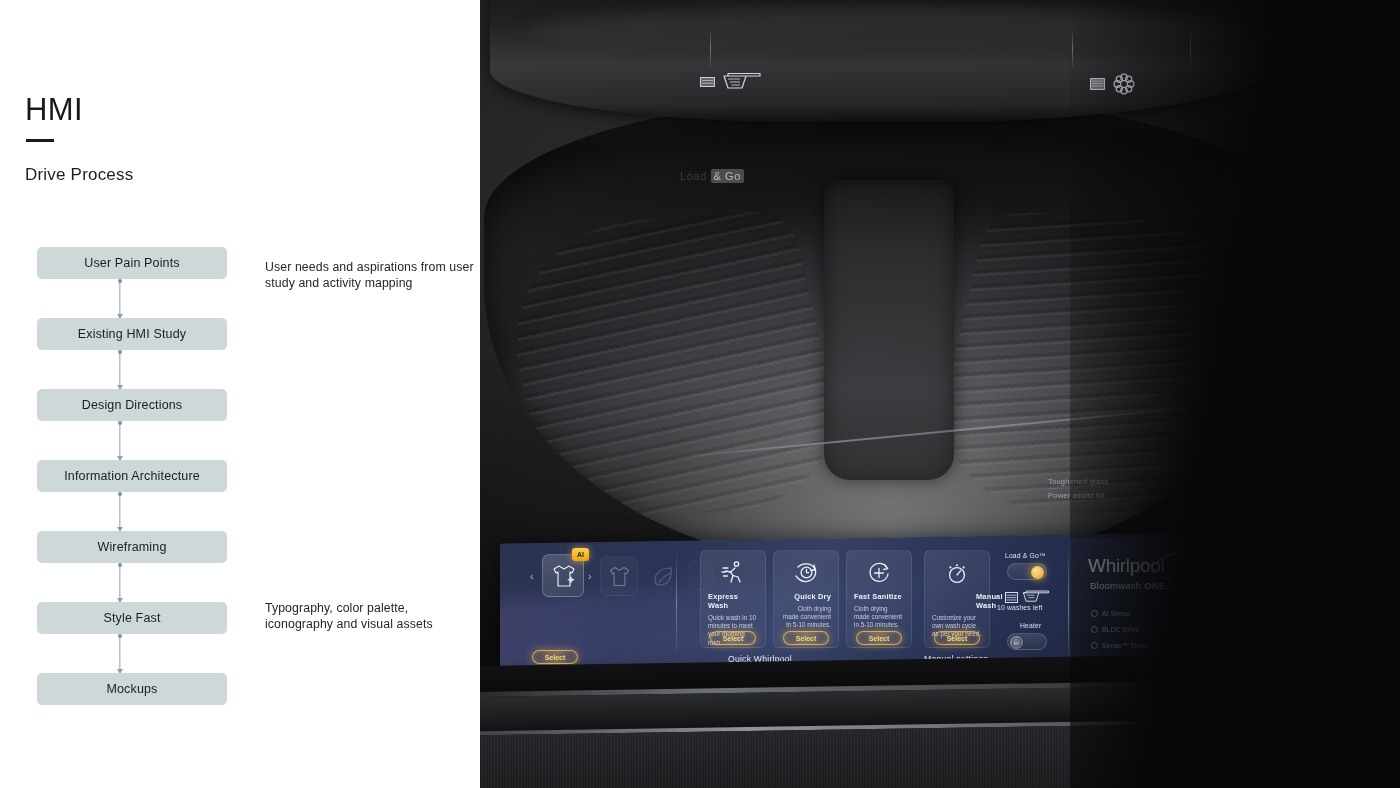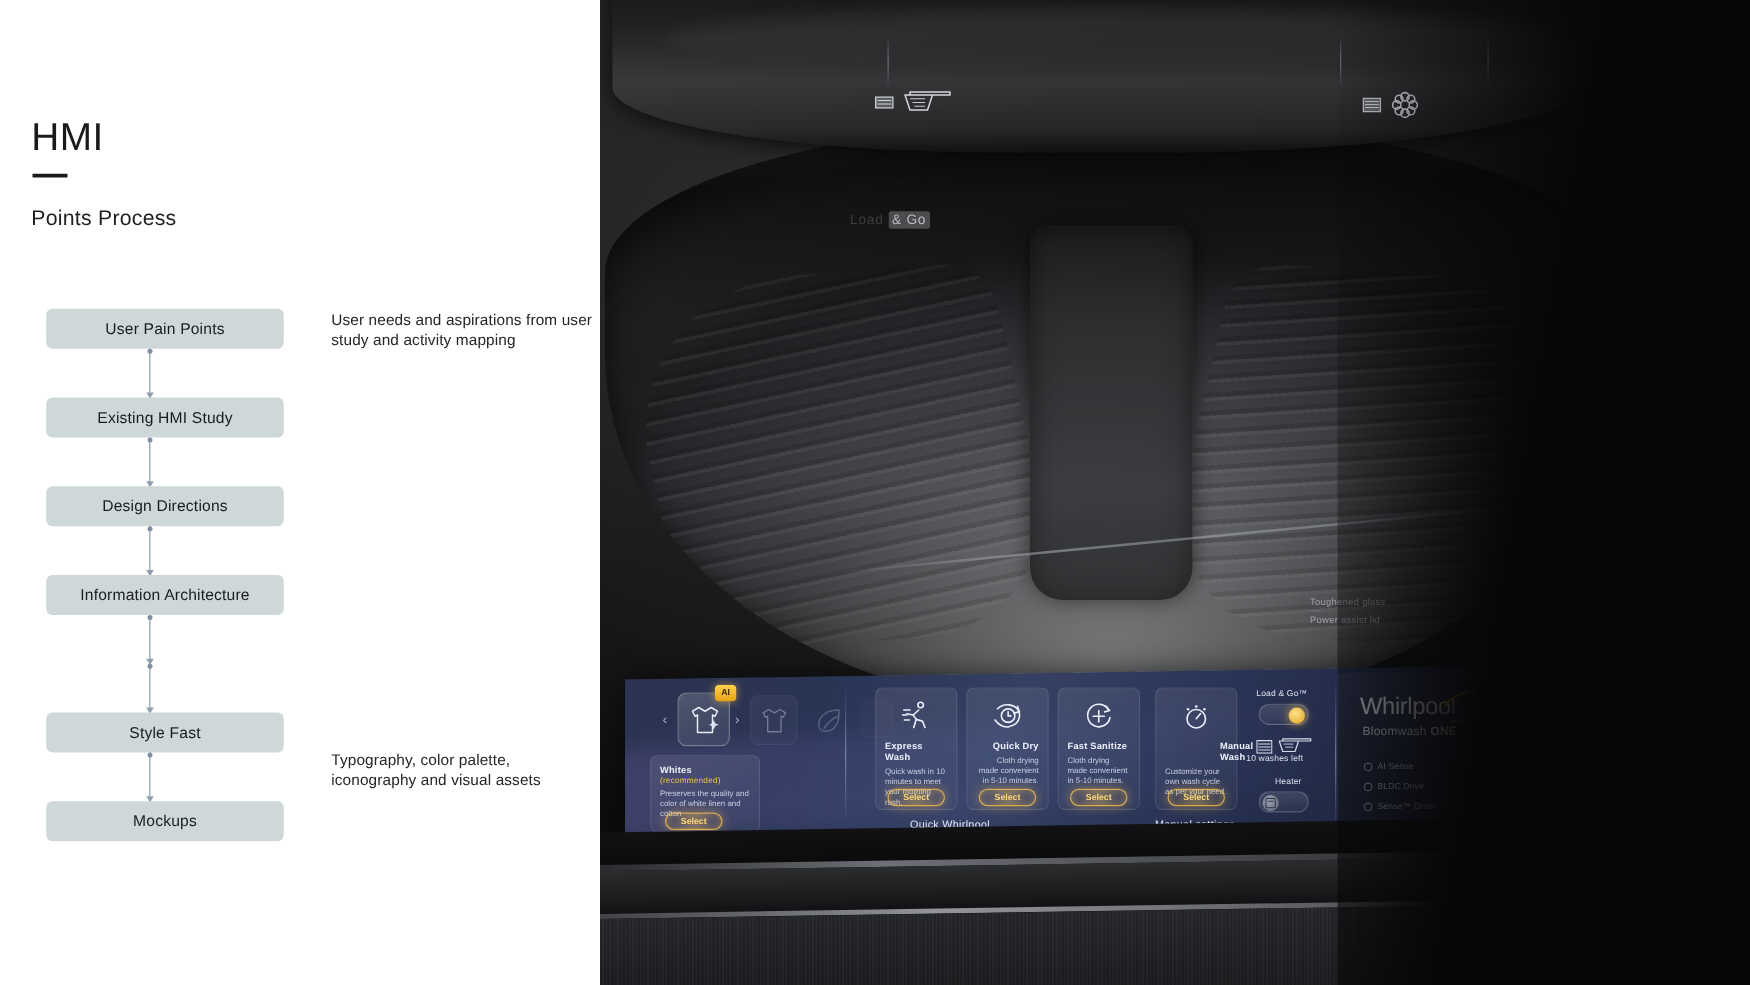--- a/index.html
+++ b/index.html
@@ -296,21 +296,21 @@
 </style>
 </head>
 <body>
 
 <div id="page">
 
   <div id="left-panel">
 
     <div id="page-title">HMI</div>
     <div id="title-rule"></div>
-    <div id="subtitle">Points Process</div>
+    <div id="subtitle">Drive Process</div>
 
     <div id="flow">
 
       <div class="flow-step">
         <div class="flow-box">User Pain Points</div>
       </div>
       <div class="connector">
         <div class="line"></div>
           <div class="dot"></div>
           <div class="arrow"></div>
@@ -336,41 +336,44 @@
 
       <div class="flow-step">
         <div class="flow-box">Information Architecture</div>
       </div>
       <div class="connector">
         <div class="line"></div>
           <div class="dot"></div>
           <div class="arrow"></div>
       </div>
 
+      <div class="flow-step">
+        <div class="flow-box">Wireframing</div>
+      </div>
       <div class="connector">
         <div class="line"></div>
           <div class="dot"></div>
           <div class="arrow"></div>
       </div>
 
       <div class="flow-step">
         <div class="flow-box">Style Fast</div>
       </div>
       <div class="connector">
         <div class="line"></div>
           <div class="dot"></div>
           <div class="arrow"></div>
       </div>
 
       <div class="flow-step">
         <div class="flow-box">Mockups</div>
       </div>
     </div>
 
-    <div class="annot" style="top:249px">User needs and aspirations from user study and activity mapping</div>
+    <div class="annot" style="top:260px">User needs and aspirations from user study and activity mapping</div>
     <div class="annot" style="top:601px">Typography, color palette, iconography and visual assets</div>
   </div>
 
   <div id="photo">
     <div id="bg-amb"></div>
 
     <div id="tub">
       <div class="ribs" id="ribs-left"></div>
       <div class="ribs" id="ribs-right"></div>
       <div id="agitator"></div>
@@ -464,25 +467,20 @@
             <path d="M9 4 L14 7 L19 4 L24 7 L22 11 L20 10 L20 24 L8 24 L8 10 L6 11 L4 7 Z" fill="none" stroke="#c8d0e2" stroke-width="1.2" stroke-linejoin="round"></path>
           </svg>
         </div>
         <div class="cycle-tile" style="left:146px; top:20px; width:34px; height:36px; opacity:.30; border:none; background:none;">
           <svg width="24" height="24" viewBox="0 0 24 24" style="margin:6px 0 0 5px;">
             <path d="M20 4 C10 4 4 9 4 16 C4 19 6 21 9 21 C17 21 21 14 20 4 Z M8 19 C11 14 15 11 19 9" fill="none" stroke="#b9c2d6" stroke-width="1.2"></path>
           </svg>
         </div>
         <div class="cycle-tile" style="left:188px; top:22px; width:26px; height:30px; opacity:.20;"></div>
 
-        <div class="info-card" style="left:20px; top:66px; width:88px; height:62px;">
-          <div class="card-title">Whites</div>
-          <div class="card-sub">(recommended)</div>
-          <div class="card-desc">Preserves the quality and color of white linen and cotton</div>
-        </div>
         <div class="select-btn" style="left:32px; top:112px;">Select</div>
 
         <div class="vsep" style="left:176px; top:10px; height:112px;"></div>
 
         <div class="info-card" style="left:200px; top:12px; width:66px; height:98px;">
           <div style="display:flex; justify-content:center; margin-top:2px;">
             <svg width="28" height="28" viewBox="0 0 28 28">
               <g fill="none" stroke="#eaf0fb" stroke-width="1.3" stroke-linecap="round">
                 <circle cx="17.5" cy="5" r="2.2"></circle>
                 <path d="M16 9 L11.5 13 L14 16.5 L12 23"></path>

